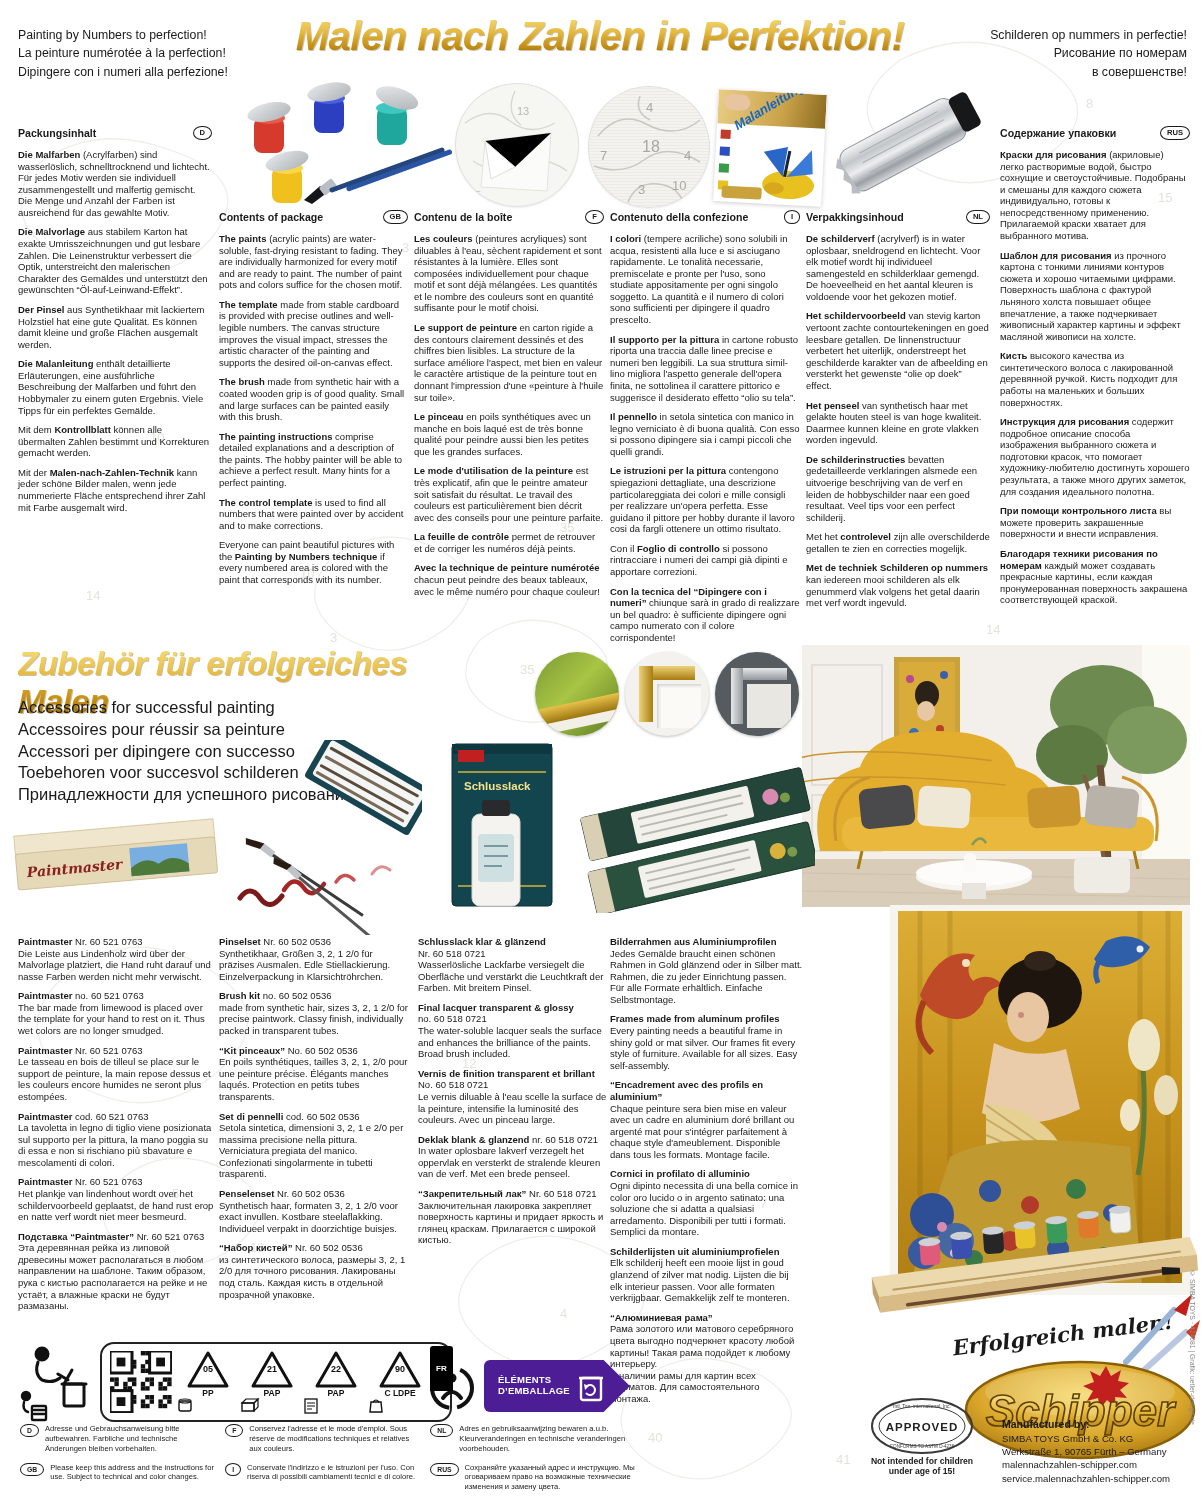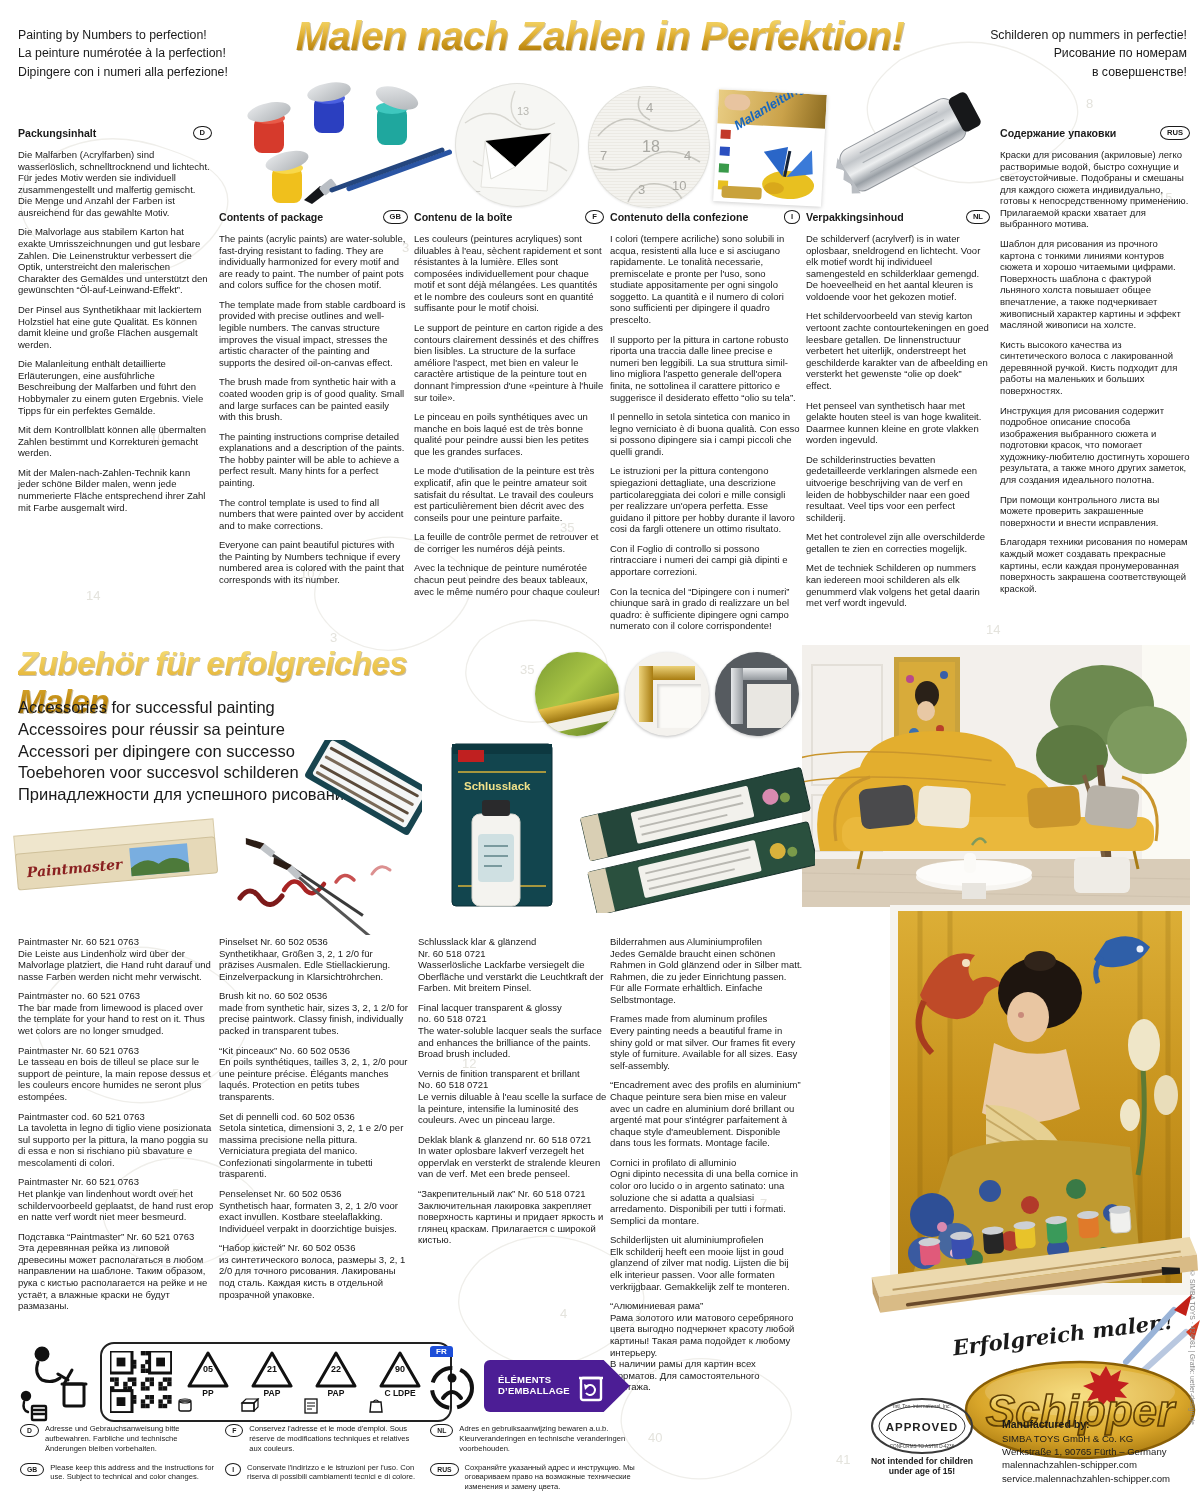--- a/index.html
+++ b/index.html
@@ -25,21 +25,21 @@
   .pc1{left:219px;top:210px;width:189px;}
   .pc2{left:414px;top:210px;width:190px;}
   .pc3{left:610px;top:210px;width:190px;}
   .pc4{left:806px;top:210px;width:184px;}
   .pc5{left:1000px;top:126px;width:190px;}
   .col-head{display:flex;justify-content:space-between;align-items:center;margin:0 0 9px 0;}
   .col-title{font-weight:bold;font-size:10.6px;}
   .lang-badge{border:1.2px solid #1a1a1a;border-radius:10px/8px;padding:0 6px;font-size:7.6px;
     font-weight:bold;height:12px;line-height:12px;white-space:nowrap;}
   .para{margin:0 0 8px 0;}
-  .para b{font-weight:normal;}
+  .para b{font-weight:bold;}
   
   #acc-heading{left:18px;top:645px;width:420px;font-size:33px;z-index:2;}
   #subheads{position:absolute;left:18px;top:697px;width:400px;font-size:16.5px;line-height:1.32;z-index:2;}
   .ac0{left:18px;top:936px;width:196px;}
   .ac1{left:219px;top:936px;width:190px;}
   .ac2{left:418px;top:936px;width:190px;}
   .ac3{left:610px;top:936px;width:193px;}
   
   .fcirc{position:absolute;width:84px;height:84px;border-radius:50%;top:652px;overflow:hidden;z-index:2;
          box-shadow:0 1px 3px rgba(0,0,0,.25);}
@@ -55,22 +55,22 @@
   .tri-unit{width:64px;text-align:center;font-size:8px;font-weight:bold;color:#111;position:relative;}
   .tri-wrap{position:relative;width:44px;height:40px;margin:0 auto;}
   .tri-num{position:absolute;left:0;right:0;top:14px;font-size:9px;font-weight:bold;}
   .tri-mat{font-size:8.5px;font-weight:bold;margin-top:-2px;}
   
   #triman{position:absolute;left:425px;top:1360px;z-index:3;display:flex;align-items:center;}
   #triman-banner{position:relative;background:#4c1d95;color:#fff;height:52px;margin-left:6px;
      display:flex;align-items:center;padding:0 26px 0 14px;
      clip-path:polygon(0 0,82% 0,100% 50%,82% 100%,0 100%);border-radius:6px;}
   #triman-banner .tl{font-size:9.5px;font-weight:bold;line-height:1.15;letter-spacing:.2px;}
-  #fr-tab{position:absolute;left:430px;top:1346px;background:#1d4ed8;color:#fff;font-size:8px;font-weight:bold;
-     padding:1px 6px;border-radius:3px 3px 0 0;z-index:4;}
+  #fr-tab{position:absolute;left:430px;top:1346px;background:#000000;color:#fff;font-size:8px;font-weight:bold;
+     padding:18px 6px;border-radius:3px 3px 0 0;z-index:4;}
   
   #brand-script{left:938px;top:1322px;width:250px;text-align:center;transform:rotate(-7deg);
      font-family:"DejaVu Serif",serif;font-style:italic;font-weight:bold;font-size:21px;z-index:4;}
   #mfg{position:absolute;left:1002px;top:1418px;width:195px;z-index:4;}
   #mfg .mlabel{font-weight:bold;font-size:10.5px;margin-bottom:2px;}
   #mfg .mline{font-size:9.6px;line-height:1.38;}
   #warning{position:absolute;left:852px;top:1456px;width:140px;text-align:center;font-size:8.6px;
     font-weight:bold;white-space:pre-line;z-index:4;}
   #side-credit{position:absolute;left:1189px;top:1270px;height:220px;writing-mode:vertical-rl;
     font-size:6.8px;color:#888;z-index:4;}

